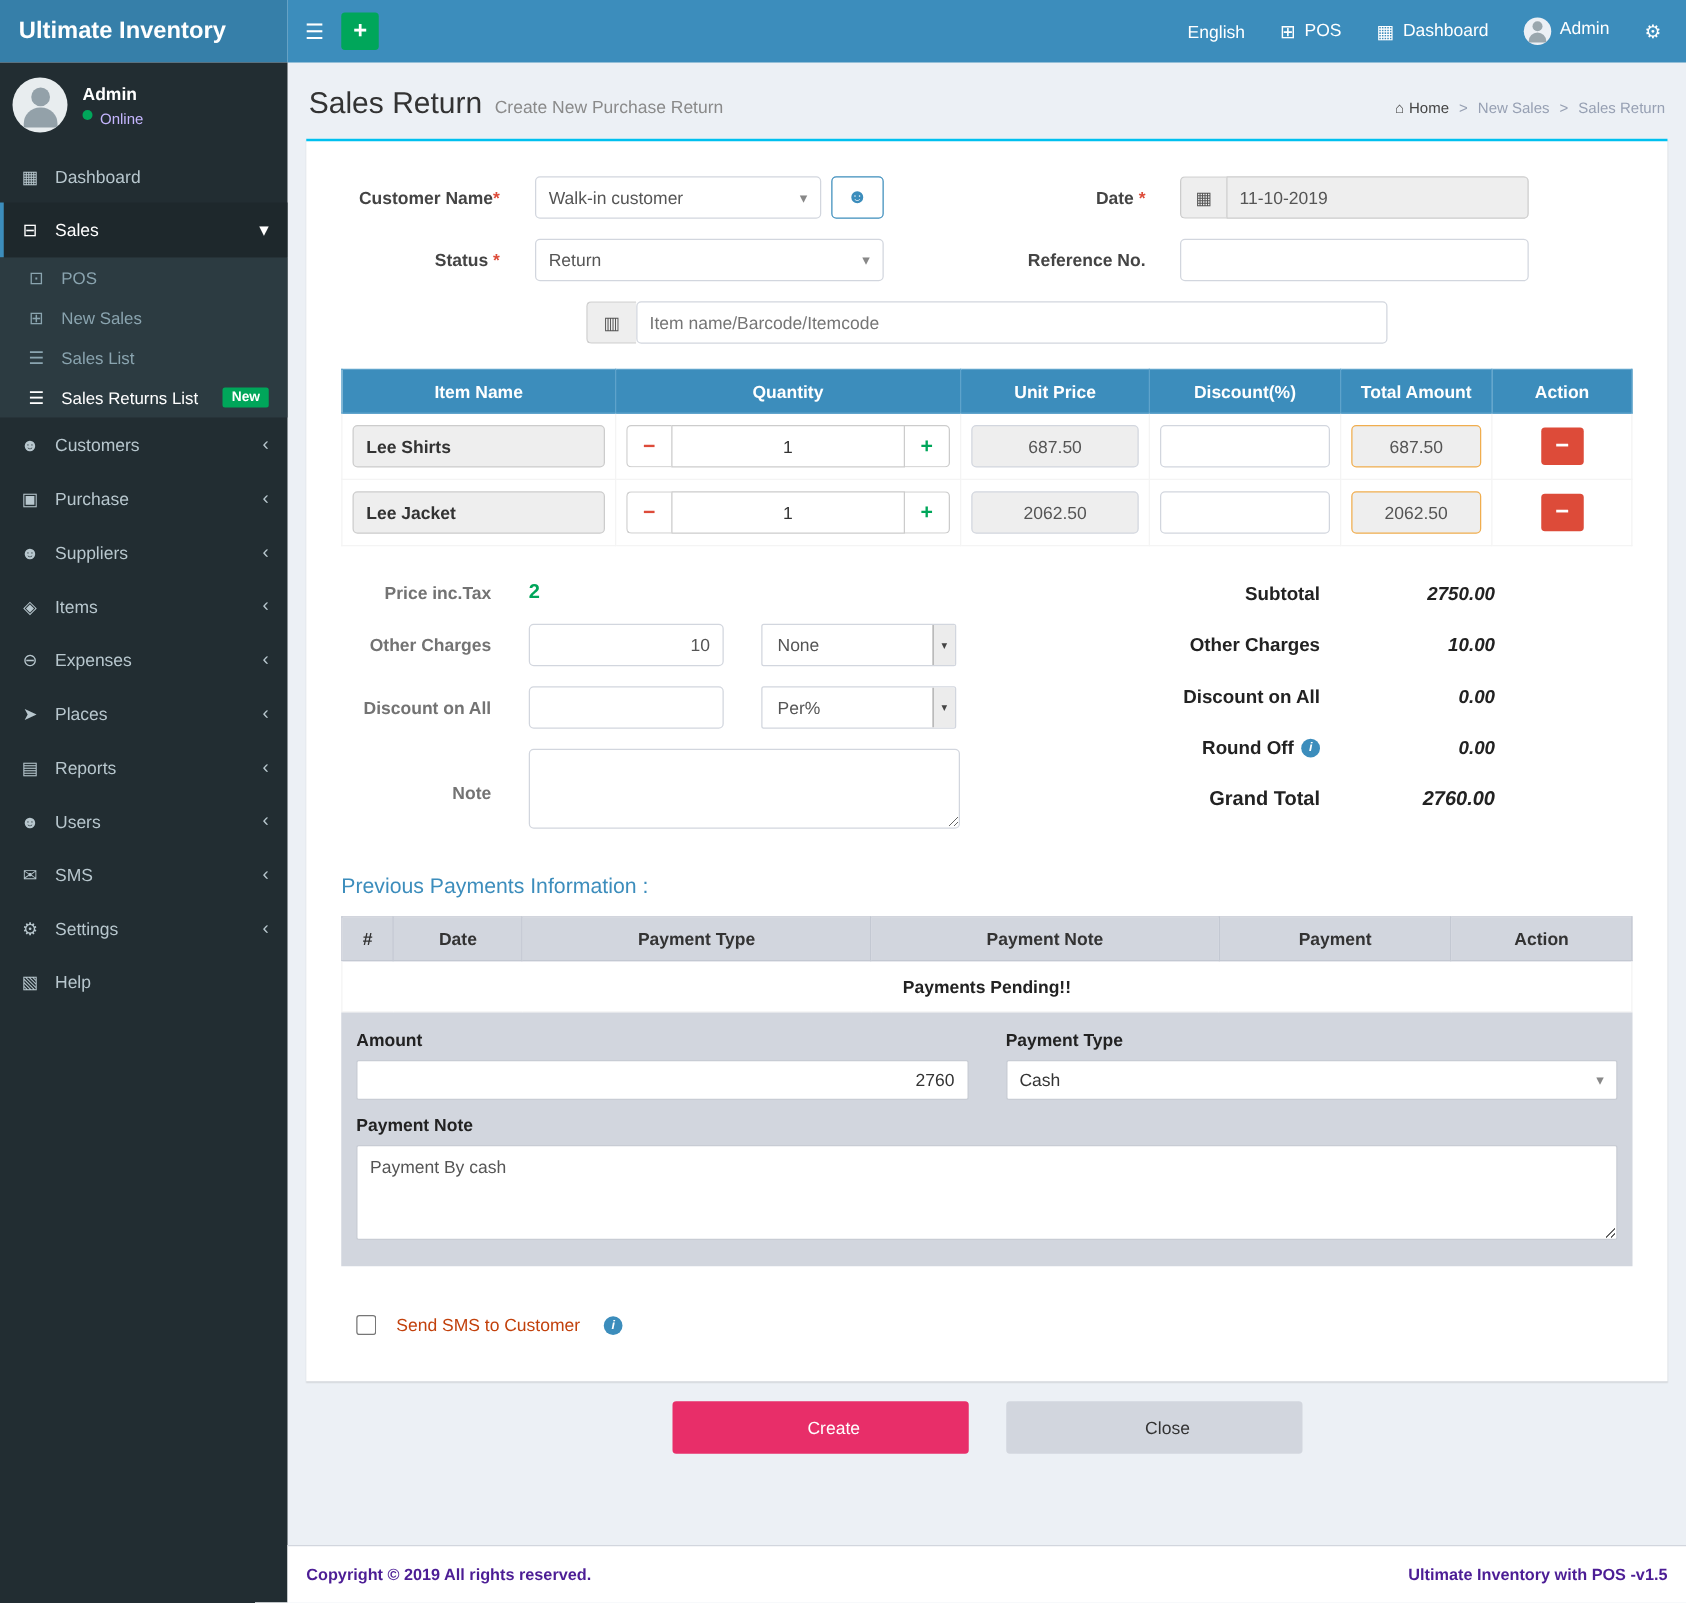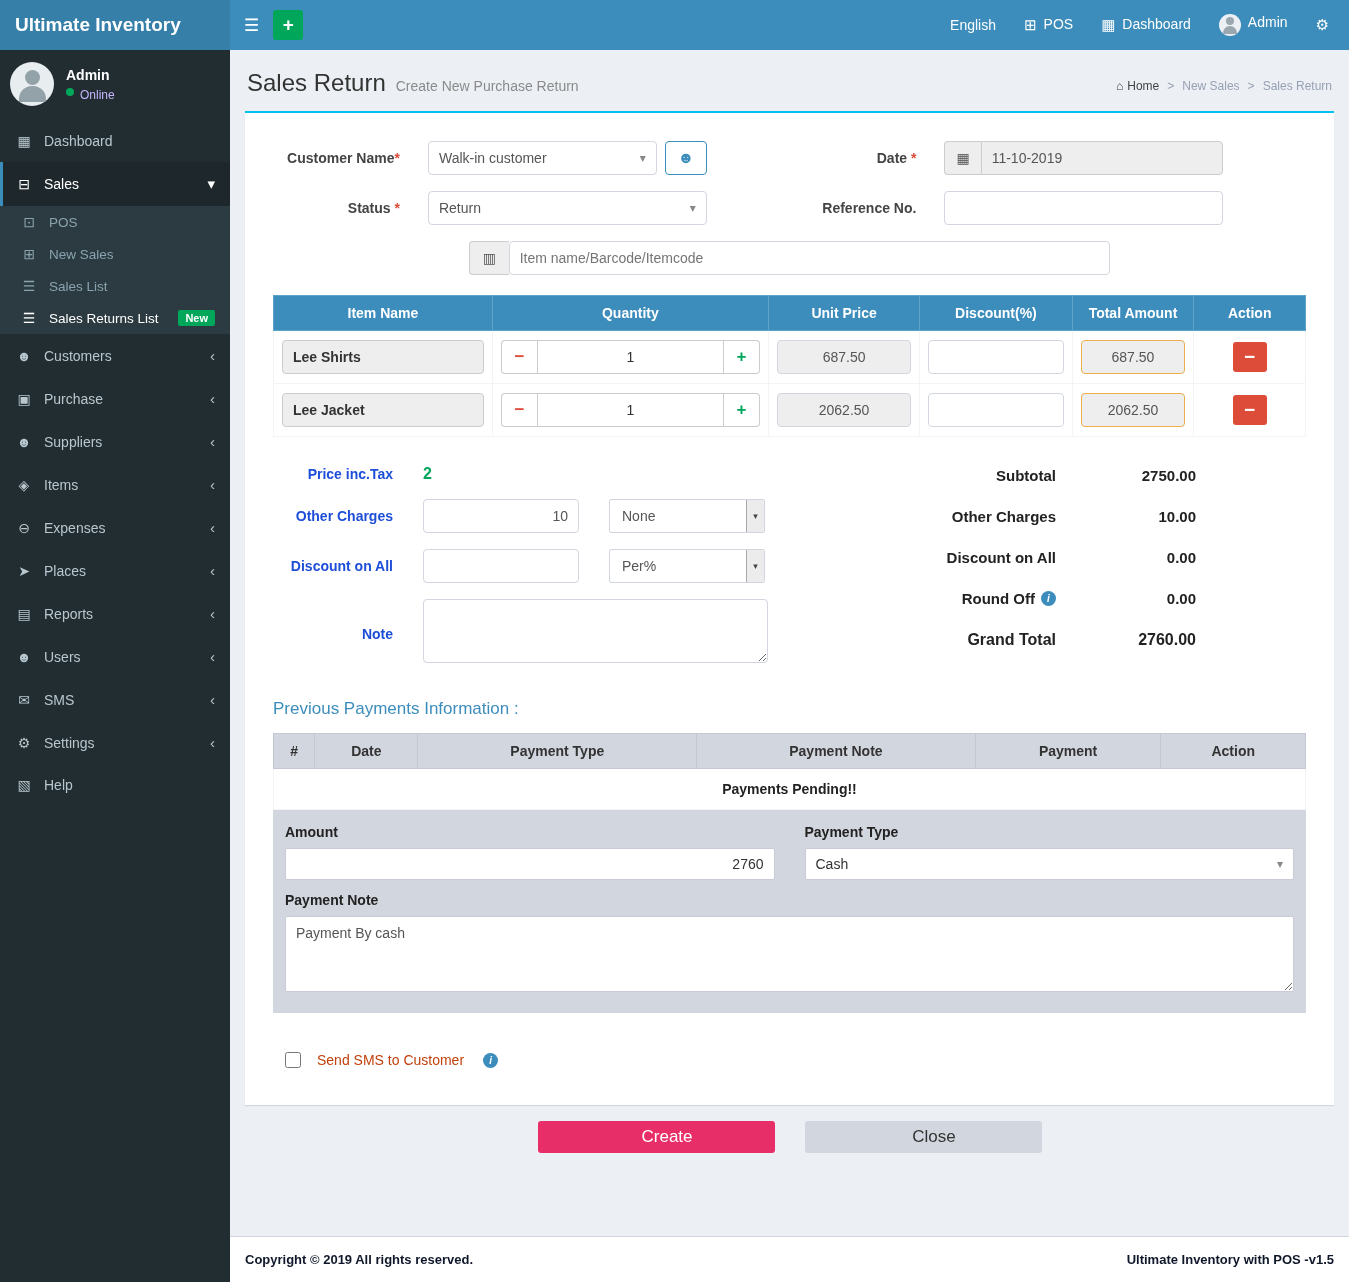--- a/index.html
+++ b/index.html
@@ -94,34 +94,34 @@
   .price-input { text-align: center; background: #eee; border-color: #ccc; }
   .total-input { text-align: center; background: #eee; border: 1px solid #f0ad4e !important; }
   .rm-btn { width: 34px; height: 30px; background: #dd4b39; border-radius: 3px; color: #fff;
             display: flex; align-items: center; justify-content: center; font-size: 19px;
             font-weight: bold; margin: 0 auto; cursor: pointer; }
   
   .after-table { display: flex; padding: 28px 0 2px; }
   .charges { flex: 0 0 56%; }
   .ch-row { display: flex; align-items: center; margin-bottom: 16px; }
   .ch-row.top { align-items: center; }
-  .ch-label { flex: 0 0 150px; text-align: right; padding-right: 30px; font-weight: bold; color: #1d4ed8; }
+  .ch-label { flex: 0 0 150px; text-align: right; padding-right: 30px; font-weight: bold; color: #737373; }
   .ch-green { color: #00a65a; font-weight: bold; font-size: 16px; }
   .ch-input { width: 156px; height: 34px; border: 1px solid #d2d6de; border-radius: 4px;
               padding: 0 10px; text-align: right; font-family: inherit; font-size: 14px; color: #555; }
   .ch-sel { width: 156px; margin-left: 30px; height: 34px; border: 1px solid #d2d6de; border-radius: 2px;
             background: #fff; display: flex; align-items: center; justify-content: space-between;
             padding-left: 12px; color: #555; cursor: pointer; overflow: hidden; }
   .spin { width: 18px; height: 32px; border-left: 1px solid #a9a9a9; background: #ececec;
           display: flex; align-items: center; justify-content: center; font-size: 9px; color: #444; }
   .note-ta { width: 345px; height: 64px; border: 1px solid #d2d6de; border-radius: 4px; padding: 6px 10px; resize: both; }
   .summary { flex: 1; padding-right: 110px; padding-top: 2px; }
   .sum-row { display: flex; justify-content: flex-end; align-items: center; margin-bottom: 24px; }
   .sum-label { font-weight: bold; font-size: 15px; color: #222; display: flex; align-items: center; }
-  .sum-val { width: 140px; text-align: right; font-weight: bold; font-size: 15px; color: #222; }
+  .sum-val { width: 140px; text-align: right; font-weight: bold; font-size: 15px; color: #222; font-style: italic; }
   .sum-row.grand .sum-label, .sum-row.grand .sum-val { font-size: 16px; }
   .info-circle { display: inline-flex; width: 15px; height: 15px; border-radius: 50%; background: #3c8dbc;
                  color: #fff; font-size: 10px; font-style: italic; font-weight: bold;
                  align-items: center; justify-content: center; margin-left: 6px; cursor: pointer; }
   
   .section-heading { color: #3c8dbc; font-size: 17px; margin: 18px 0 14px; font-weight: normal; }
   table.pay { width: 100%; border-collapse: collapse; }
   table.pay th { background: #d2d6de; padding: 9px; border: 1px solid #c3c8d2; font-size: 14px; color: #333; }
   table.pay td { padding: 12px; border: 1px solid #f4f4f4; text-align: center; font-weight: bold; color: #222; }
   
@@ -132,27 +132,27 @@
   .pp-input { width: 100%; height: 32px; border: 1px solid #c8ccd4; border-radius: 2px; padding: 0 10px;
               text-align: right; font-family: inherit; font-size: 14px; color: #333; background: #fff; }
   .pp-sel { height: 32px; background: #fff; border: 1px solid #c8ccd4; border-radius: 2px; display: flex;
             align-items: center; justify-content: space-between; padding: 0 10px; color: #333; cursor: pointer; }
   .pp-ta { width: 100%; height: 76px; border: 1px solid #c8ccd4; border-radius: 2px; padding: 8px 10px; resize: both; }
   
   .sms-row { display: flex; align-items: center; gap: 13px; margin: 36px 0 8px 8px; }
   .sms-check { width: 16px; height: 16px; cursor: pointer; }
   .sms-label { color: #c2410c; }
   .actions { display: flex; justify-content: center; gap: 30px; padding: 16px 0 20px; }
-  .btn { width: 237px; height: 32px; font-size: 17px; border: none; border-radius: 3px;
+  .btn { width: 237px; height: 42px; font-size: 14px; border: none; border-radius: 3px;
          cursor: pointer; font-family: inherit; padding-left: 28px; }
   .btn-create { background: #e82e69; color: #fff; }
   .btn-close { background: #d2d6de; color: #333; }
   
   .footer { margin-top: auto; background: #fff; border-top: 1px solid #d2d6de; padding: 15px;
-            display: flex; justify-content: space-between; font-weight: bold; font-size: 13px; color: #0f172a; }
+            display: flex; justify-content: space-between; font-weight: bold; font-size: 13px; color: #4c1d95; }
 </style>
 </head>
 <body>
 
 <header class="topbar">
   <div class="logo">
     <span>Ultimate Inventory</span>
   </div>
   <div class="nav">
     <span class="hamburger">☰</span>

